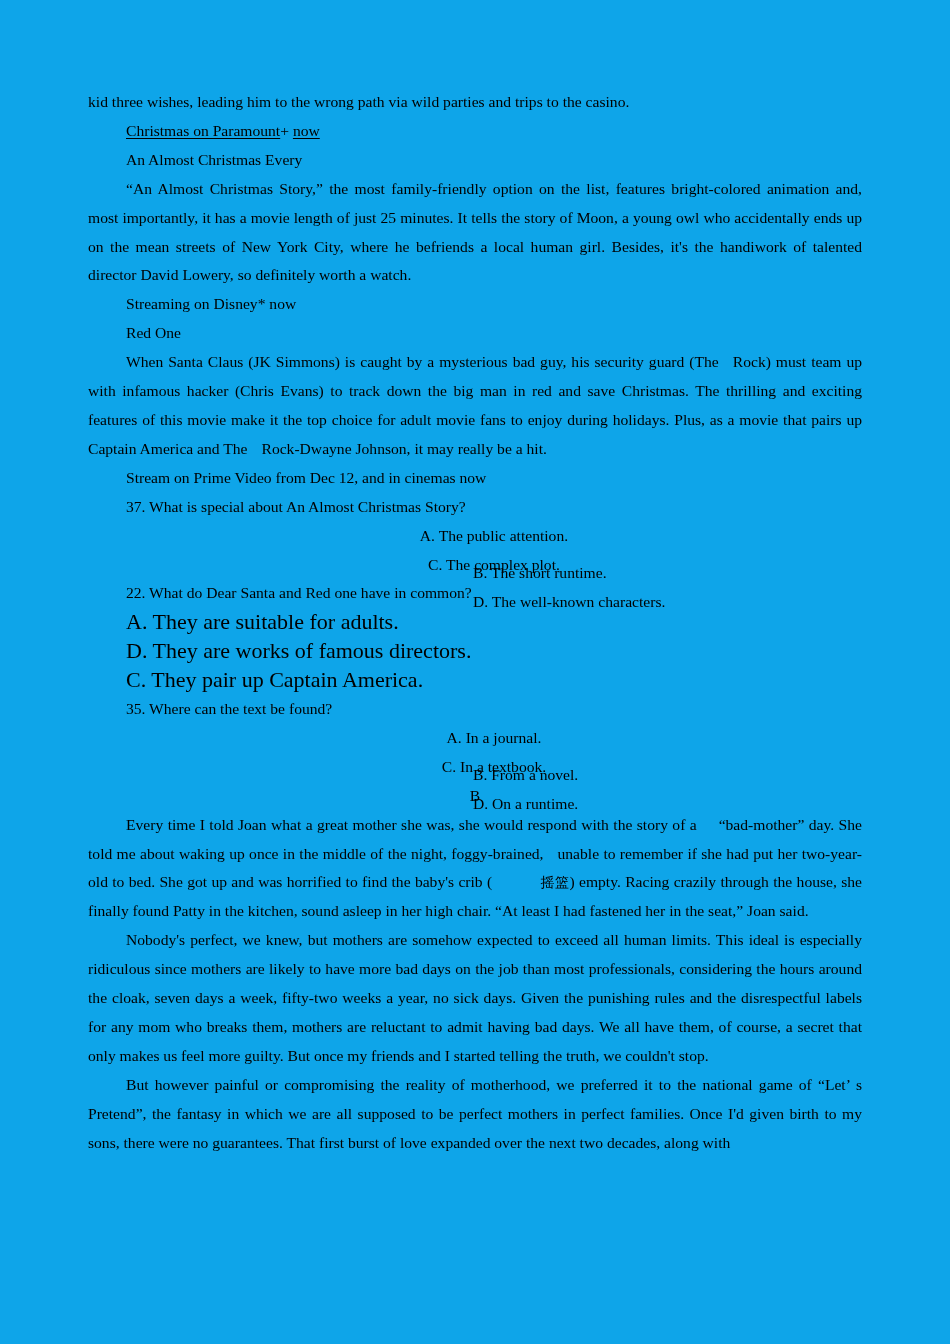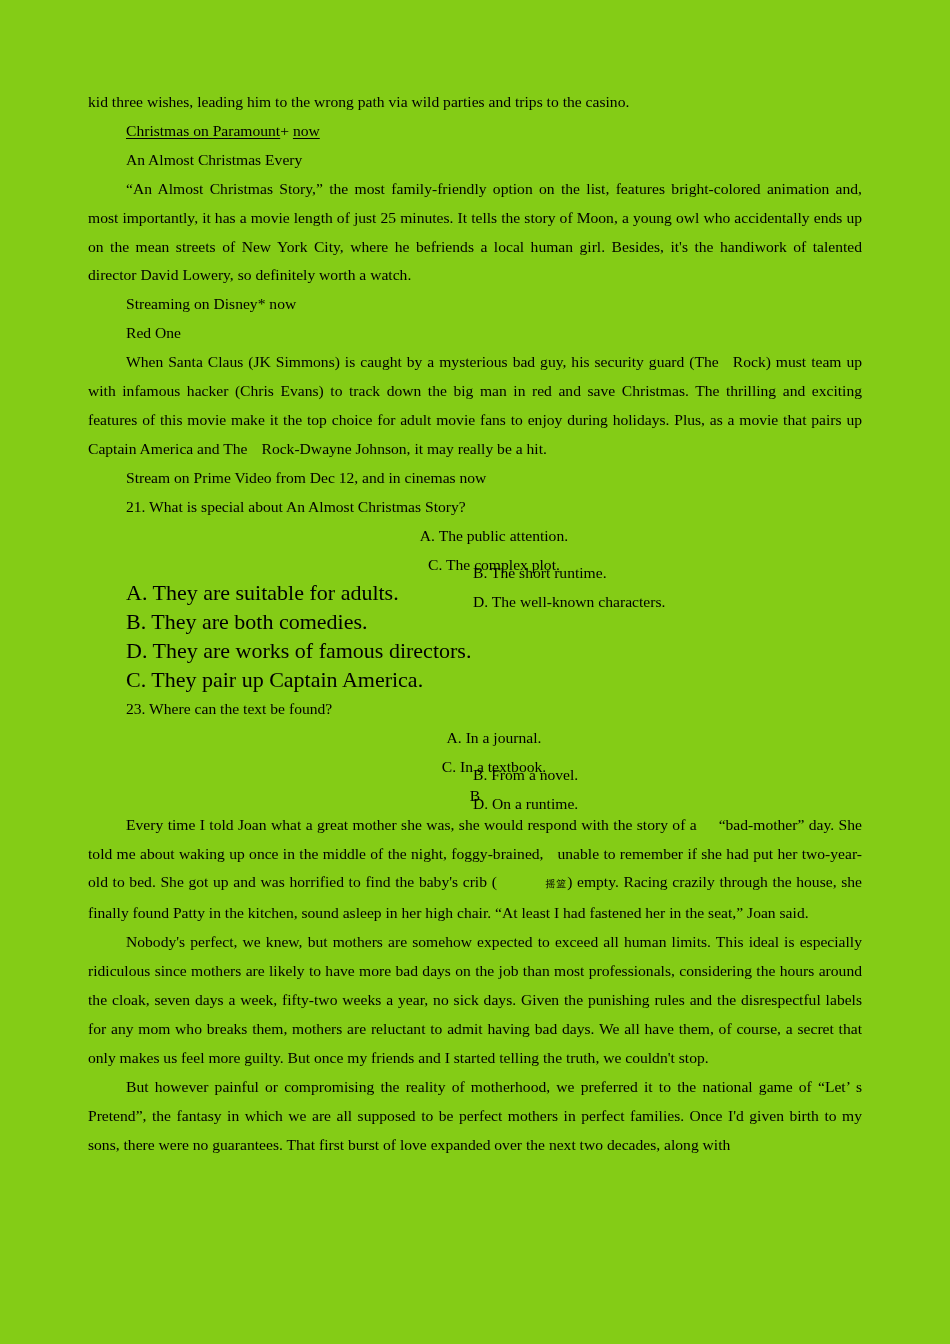--- a/index.html
+++ b/index.html
@@ -9,21 +9,21 @@
     background: #ffffff;
   }
   body {
     font-family: "Liberation Serif", "DejaVu Serif", serif;
     color: #000000;
   }
   .page {
     position: relative;
     width: 950px;
     height: 1344px;
-    background: #84cc16;
+    background: #0ea5e9;
     overflow: hidden;
     box-sizing: border-box;
   }
   .content {
     position: absolute;
     left: 88px;
     top: 88px;
     width: 774px;
   }
   
@@ -78,21 +78,21 @@
     line-height: 28.9px;
     padding-left: 38px;
   }
   .q {
     font-size: 15.6px;
     line-height: 28.9px;
     padding-left: 38px;
   }
   .cn {
     font-family: "DejaVu Sans", "Liberation Sans", sans-serif;
-    font-size: 10px;
+    font-size: 14px;
     margin-left: 48px;
   }
   .sp {
     display: inline-block;
     width: 14px;
   }
   .sp-lg {
     display: inline-block;
     width: 22px;
   }
@@ -112,36 +112,36 @@
     <p class="line indent block">“An Almost Christmas Story,” the most family-friendly option on the list, features bright-colored animation and, most importantly, it has a movie length of just 25 minutes. It tells the story of Moon, a young owl who accidentally ends up on the mean streets of New York City, where he befriends a local human girl. Besides, it's the handiwork of talented director David Lowery, so definitely worth a watch.</p>
 
     <p class="line indent">Streaming on Disney* now</p>
 
     <p class="line indent">Red One</p>
 
     <p class="line indent block"><span>When Santa Claus (JK Simmons) is caught by a mysterious bad guy, his security guard (The</span><span class="sp"></span><span>Rock) must team up with infamous hacker (Chris Evans) to track down the big man in red and save Christmas. The thrilling and exciting features of this movie make it the top choice for adult movie fans to enjoy during holidays. Plus, as a movie that pairs up Captain America and The</span><span class="sp"></span><span>Rock-Dwayne Johnson, it may really be a hit.</span></p>
 
     <p class="line indent">Stream on Prime Video from Dec 12, and in cinemas now</p>
 
-    <div class="q">21. What is special about An Almost Christmas Story?</div>
+    <div class="q">37. What is special about An Almost Christmas Story?</div>
     <div class="opt-row">
       <span>A. The public attention.</span>
       <span class="col-b">B. The short runtime.</span>
     </div>
     <div class="opt-row">
       <span>C. The complex plot.</span>
       <span class="col-b">D. The well-known characters.</span>
     </div>
 
+    <div class="q">22. What do Dear Santa and Red one have in common?</div>
     <div class="single-opt">A. They are suitable for adults.</div>
-    <div class="single-opt">B. They are both comedies.</div>
     <div class="single-opt">D. They are works of famous directors.</div>
     <div class="single-opt">C. They pair up Captain America.</div>
 
-    <div class="q">23. Where can the text be found?</div>
+    <div class="q">35. Where can the text be found?</div>
     <div class="opt-row">
       <span>A. In a journal.</span>
       <span class="col-b">B. From a novel.</span>
     </div>
     <div class="opt-row">
       <span>C. In a textbook.</span>
       <span class="col-b">D. On a runtime.</span>
     </div>
 
     <p class="line center">B</p>

